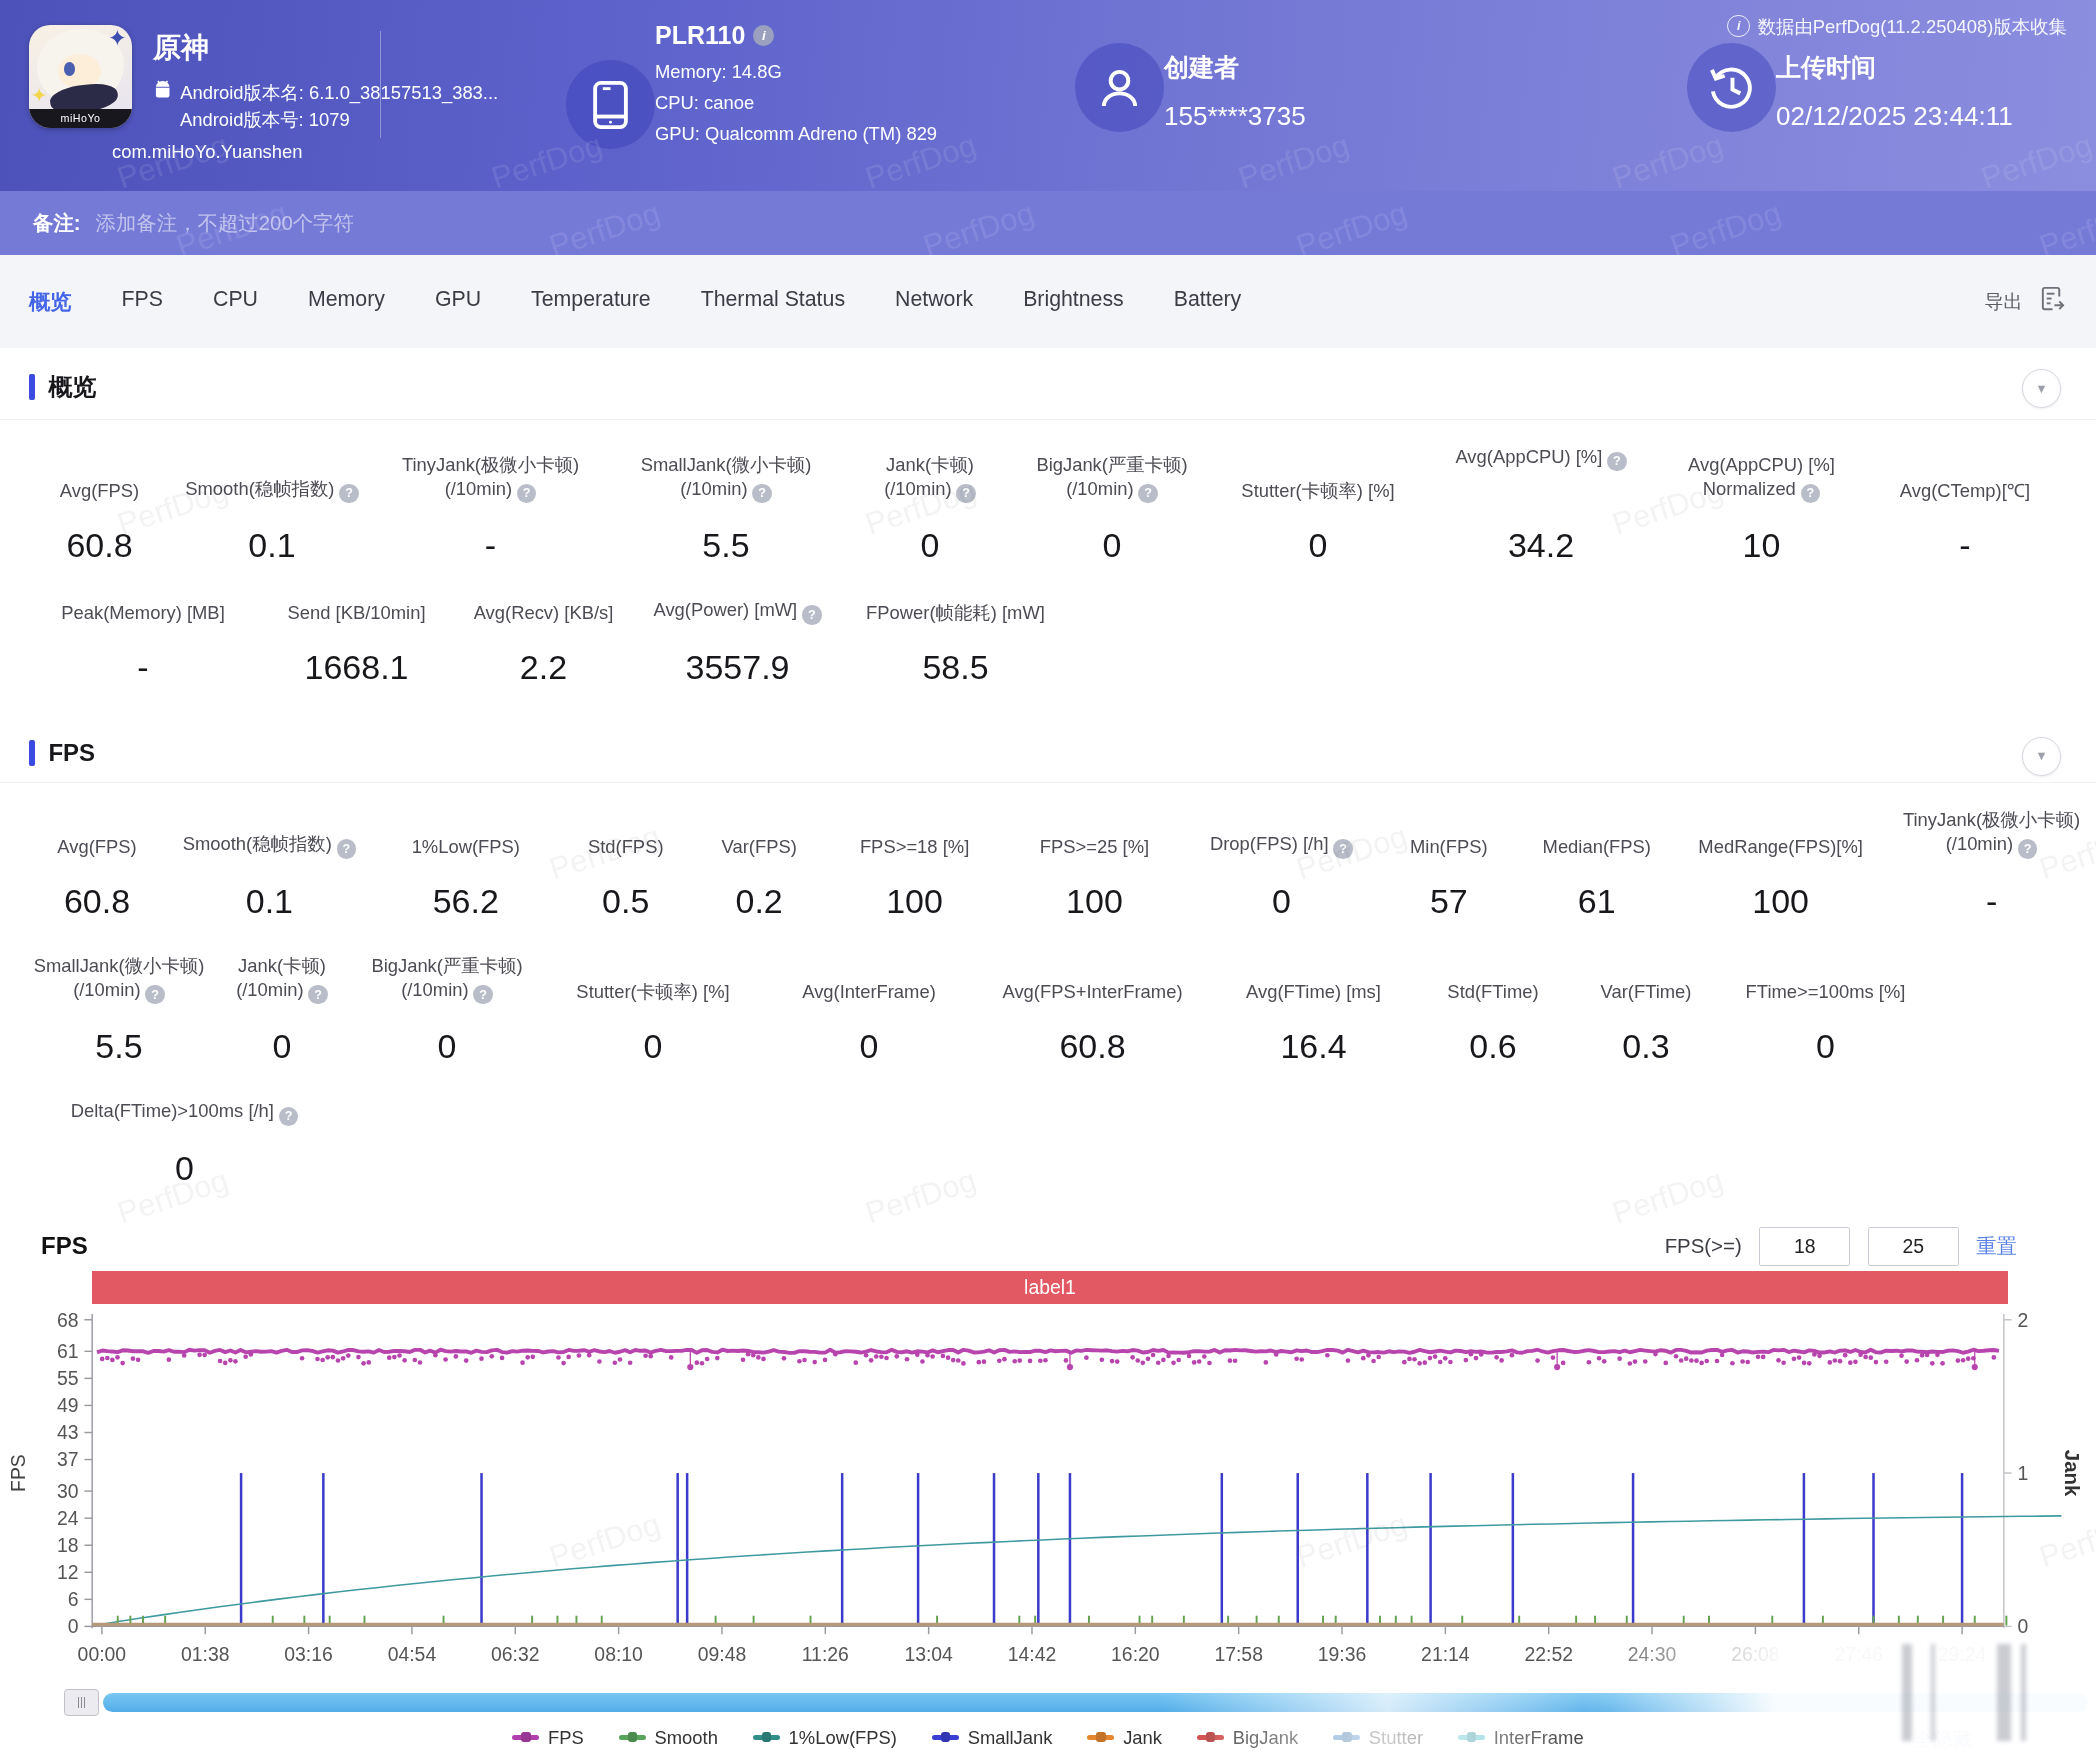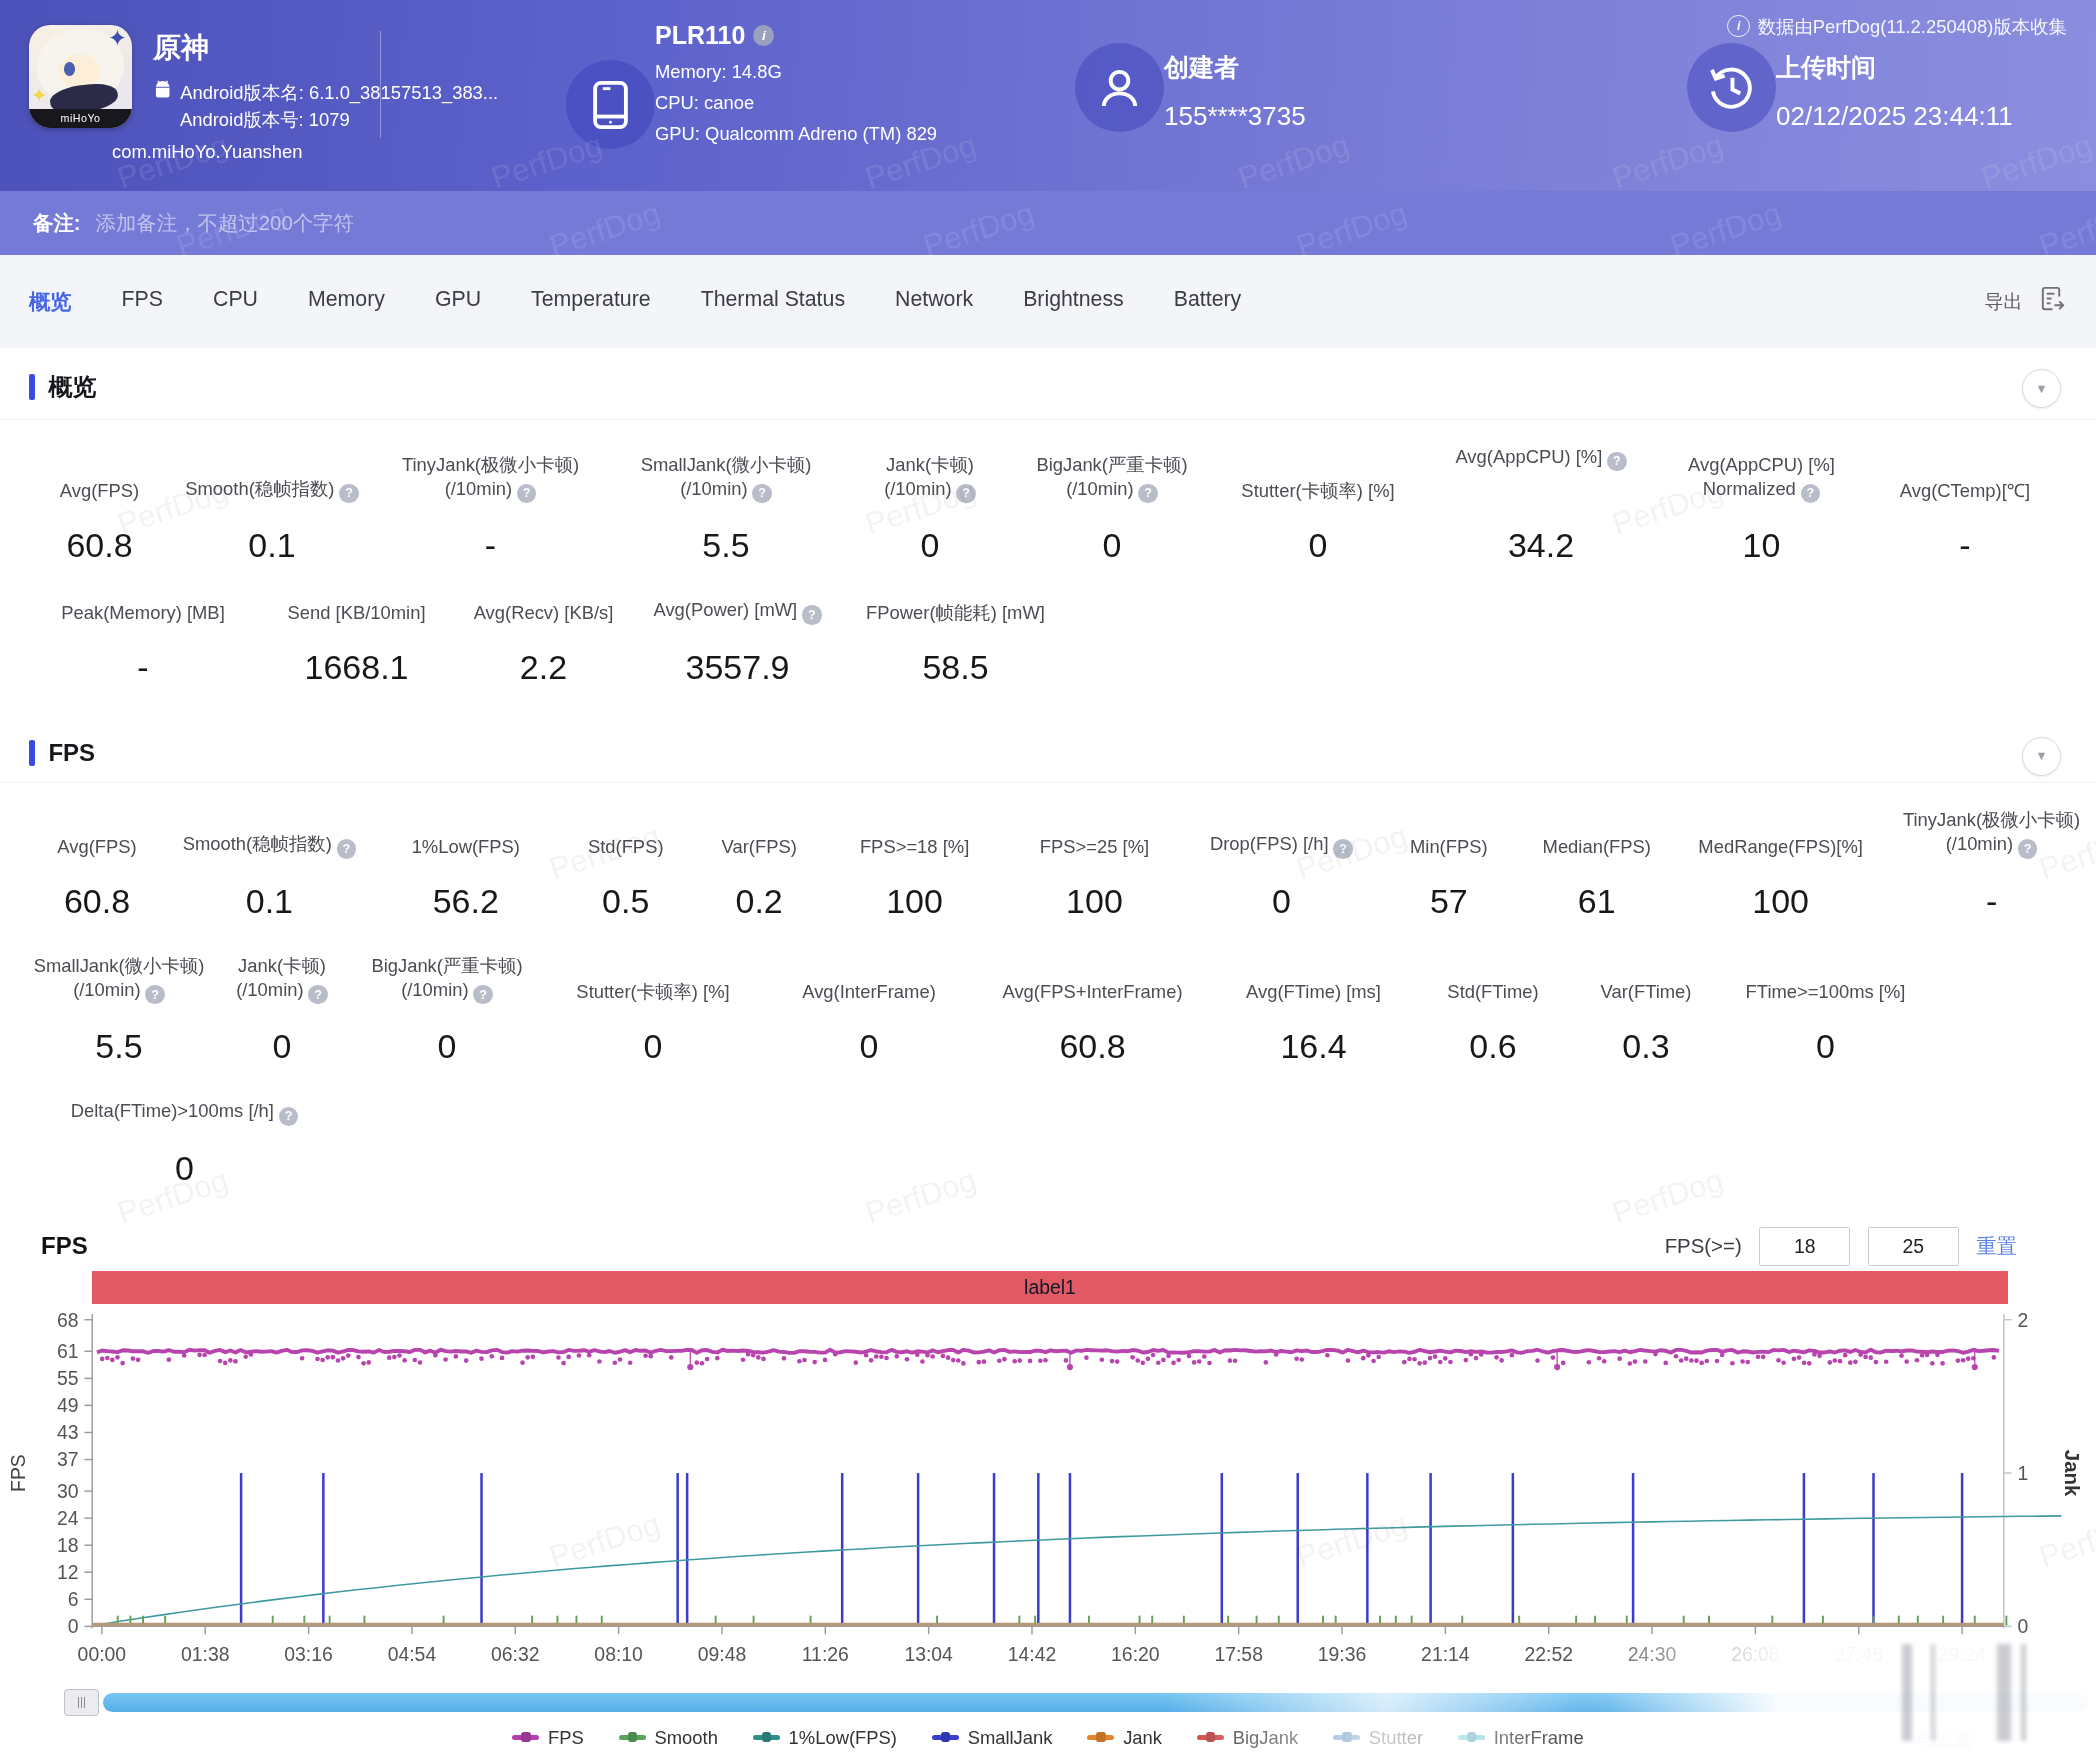--- a/index.html
+++ b/index.html
@@ -50,21 +50,21 @@
   .stat-value{font-size:34px;font-weight:normal;color:#18181c;margin-top:23px;}
   .row-top{margin-top:25px;}
   .row-gap{margin-top:33px;}
   .row-bottom{padding-bottom:29px;}
   
   .chart-head{display:flex;align-items:center;padding:9.7px 29px 5.8px 41px;}
   .chart-title{font-size:24px;font-weight:bold;color:#111;}
   .chart-ctrl{margin-left:auto;display:flex;align-items:center;gap:17.5px;font-size:20.4px;color:#3c3c44;padding-right:50px;}
   .fpsin{width:85px;height:35px;border:1px solid #c9ccd4;border-radius:1.9px;text-align:center;font-size:19.4px;color:#222;font-family:"Liberation Sans",sans-serif;}
   .link{color:#5a82e6;cursor:pointer;}
-  .band{margin-left:92px;width:1916px;height:33px;background:#e25964;color:#0f172a;font-size:19.4px;display:flex;align-items:center;justify-content:center;}
+  .band{margin-left:92px;width:1916px;height:33px;background:#e25964;color:#ffffff;font-size:19.4px;display:flex;align-items:center;justify-content:center;}
   .scroll-row{display:flex;align-items:center;margin:5.8px 7.8px 0 64px;gap:3.9px;}
   .sc-handle{width:33px;height:25px;background:#ececf0;border:1px solid #bfc0c8;border-radius:3.9px;display:flex;align-items:center;justify-content:center;gap:1.9px;cursor:pointer;}
   .sc-handle i{display:block;width:1px;height:11.6px;background:#8a8a92;}
   .sc-track{flex:1;height:19.4px;border-radius:9.7px;background:linear-gradient(#79c7f3,#54ade8);cursor:pointer;}
   .legend-row{position:relative;display:flex;align-items:center;justify-content:center;gap:35px;height:39px;margin-top:1.9px;}
   .lg-item{display:flex;align-items:center;gap:8.7px;font-size:18.4px;color:#333;cursor:pointer;}
   .lg-marker{position:relative;width:27px;height:4.9px;border-radius:2.9px;}
   .lg-marker::after{content:"";position:absolute;left:8.7px;top:-2.9px;width:9.7px;height:9.7px;border-radius:2.9px;background:inherit;filter:brightness(.85);}
   .hide-all{position:absolute;right:124px;top:7.8px;font-size:19.4px;}
   

